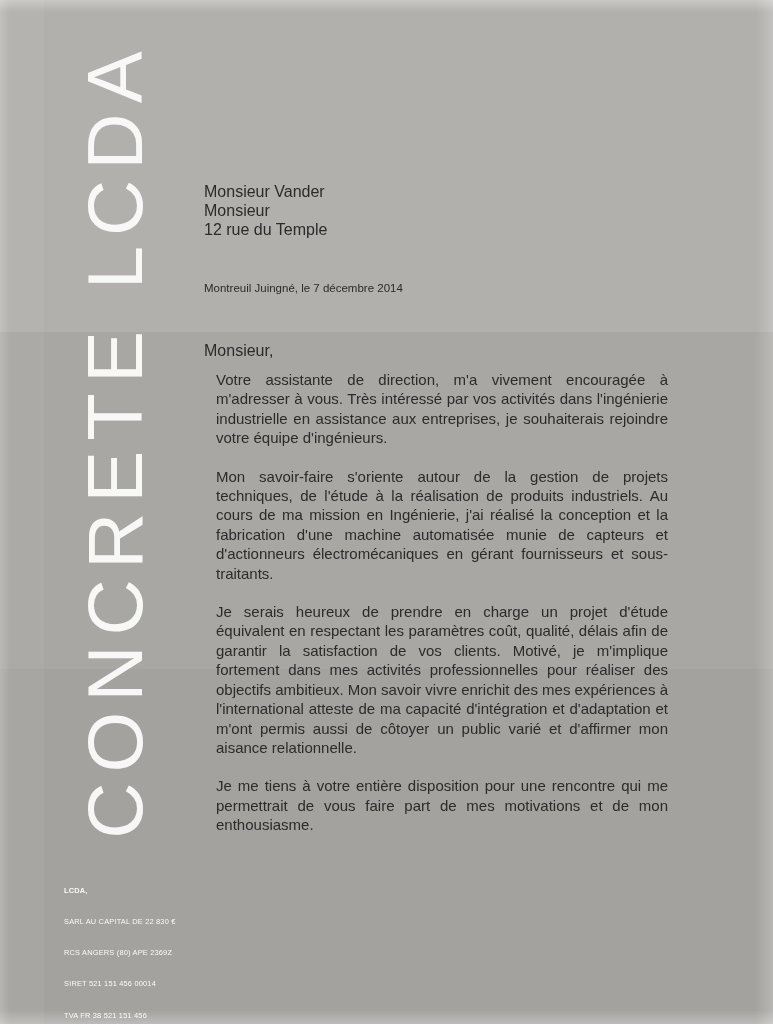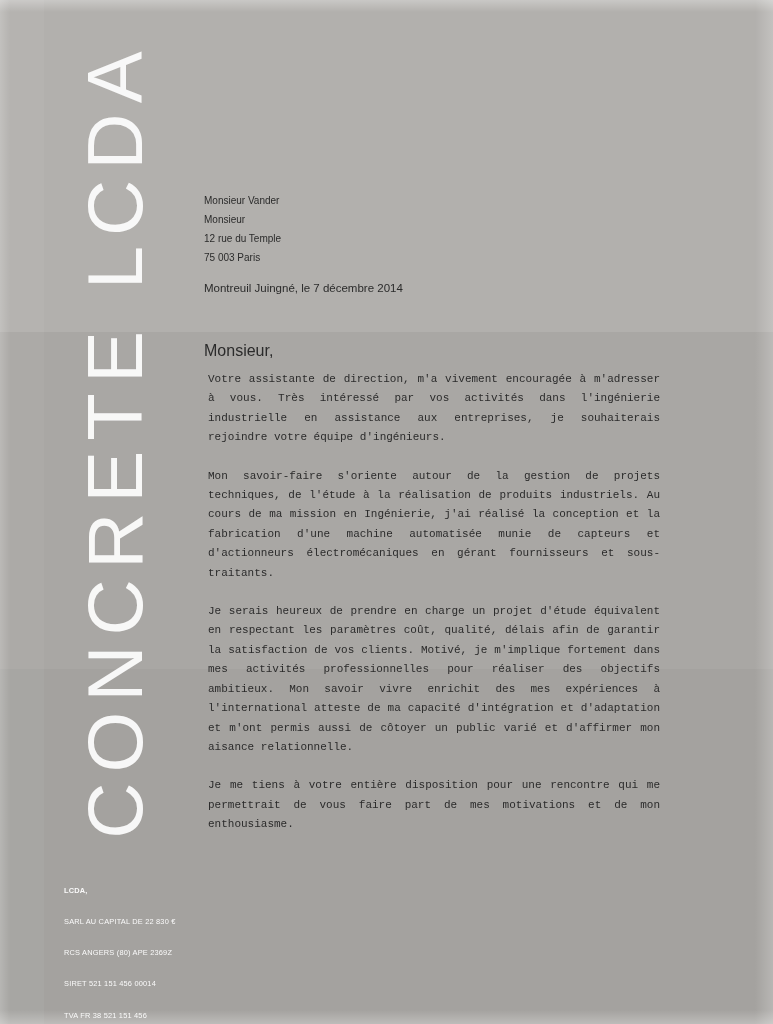--- a/index.html
+++ b/index.html
@@ -64,25 +64,25 @@
 
   
   .content {
     position: absolute;
     left: 204px;
     top: 0;
     width: 460px;
   }
   .addr {
     position: absolute;
-    top: 191px;
+    top: 182px;
     left: 0;
     width: 300px;
     color: #2b2b2b;
-    font-size: 10px;
+    font-size: 16px;
     line-height: 19px;
   }
   .addr div { white-space: pre; }
 
   .place-date {
     position: absolute;
     top: 282px;
     left: 0;
     color: #2b2b2b;
     font-size: 11.5px;
@@ -92,27 +92,26 @@
     position: absolute;
     top: 342px;
     left: 0;
     color: #2b2b2b;
     font-size: 16px;
   }
 
   .body-text {
     position: absolute;
     top: 370px;
-    left: 4px;
+    left: 12px;
     width: 452px;
     color: #2b2b2b;
-    font-size: 11px;
+    font-size: 15px;
     line-height: 19.4px;
     text-align: justify;
-    font-family: Liberation Mono, monospace;
   }
   .body-text p {
     margin: 0 0 19px 0;
   }
   .body-text p:last-child { margin-bottom: 0; }
 
   
   .footer {
     position: absolute;
     left: 64px;
@@ -169,21 +168,20 @@
   <div class="wordmark">
     <div class="wordmark-text">CONCRETE LCDA</div>
   </div>
 
   <div class="content">
 
     <div class="addr">
       <div>Monsieur Vander</div>
       <div>Monsieur</div>
       <div>12 rue du Temple</div>
-      <div>75 003 Paris</div>
     </div>
 
     <div class="place-date">Montreuil Juingné, le 7 décembre 2014</div>
 
     <div class="salutation">Monsieur,</div>
 
     <div class="body-text">
       <p>Votre assistante de direction, m'a vivement encouragée à m'adresser à vous. Très intéressé par vos activités dans l'ingénierie industrielle en assistance aux entreprises, je souhaiterais rejoindre votre équipe d'ingénieurs.</p>
       <p>Mon savoir-faire s'oriente autour de la gestion de projets techniques, de l'étude à la réalisation de produits industriels. Au cours de ma mission en Ingénierie, j'ai réalisé la conception et la fabrication d'une machine automatisée munie de capteurs et d'actionneurs électromécaniques en gérant fournisseurs et sous-traitants.</p>
       <p>Je serais heureux de prendre en charge un projet d'étude équivalent en respectant les paramètres coût, qualité, délais afin de garantir la satisfaction de vos clients. Motivé, je m'implique fortement dans mes activités professionnelles pour réaliser des objectifs ambitieux. Mon savoir vivre enrichit des mes expériences à l'international atteste de ma capacité d'intégration et d'adaptation et m'ont permis aussi de côtoyer un public varié et d'affirmer mon aisance relationnelle.</p>

